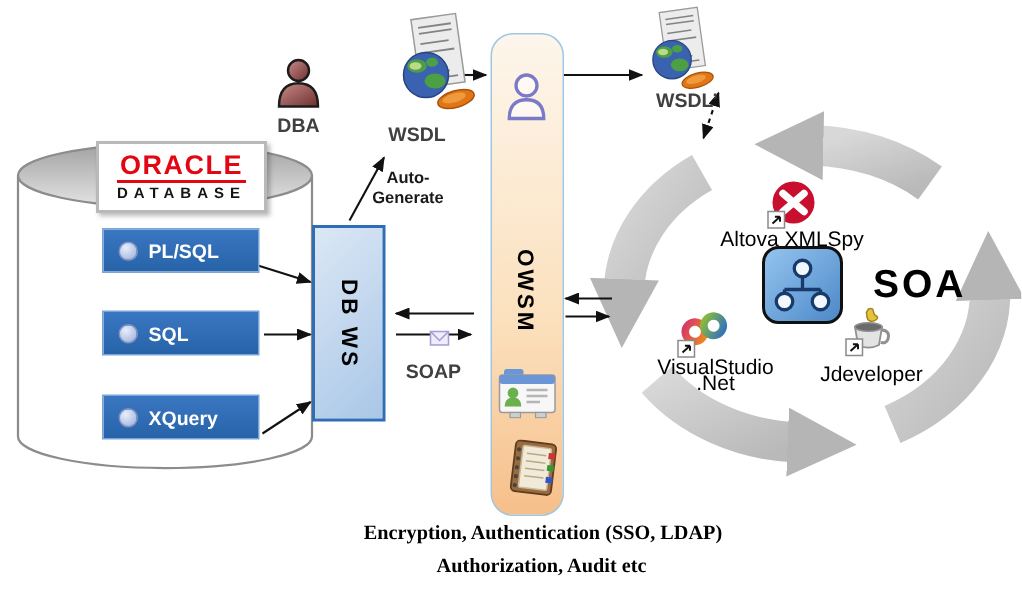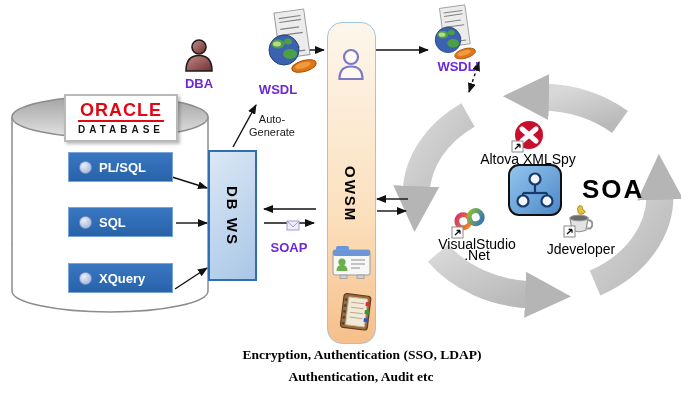--- a/index.html
+++ b/index.html
@@ -3,22 +3,22 @@
 <meta charset="utf-8">
 <style>
   html,body{margin:0;padding:0;background:#fff;}
   #stage{position:relative;width:681px;height:406px;background:#fff;overflow:hidden;
          font-family:"Liberation Sans",sans-serif;color:#111;}
   #bg-svg{position:absolute;left:0;top:0;z-index:0;}
   .abs{position:absolute;}
   .z2{z-index:2;}
   .z3{z-index:3;}
   .ctr{transform:translateX(-50%);white-space:nowrap;}
-  .lbl{font-weight:700;font-size:13px;color:#6d28d9;}
-  .lbl-sm{font-weight:400;font-size:11px;color:#1a1a1a;text-align:center;}
+  .lbl{font-weight:700;font-size:13px;color:#404040;}
+  .lbl-sm{font-weight:700;font-size:11px;color:#1a1a1a;text-align:center;}
   .tool-lbl{font-size:14px;color:#000;}
   
   .oracle-logo{left:64px;top:94px;width:110px;height:44px;background:#fff;
     border:2px solid #b9b9b9;box-shadow:2px 2px 3px rgba(60,60,60,.35);
     display:flex;flex-direction:column;align-items:center;justify-content:center;}
   .oracle-brand{font-weight:700;font-size:18px;letter-spacing:1px;color:#e30613;
     border-bottom:2px solid #e30613;line-height:19px;padding:0 2px;}
   .oracle-product{font-weight:700;font-size:10px;letter-spacing:4px;color:#151515;margin-top:2px;}
   
   .db-layer{left:68px;width:103px;height:28px;background:linear-gradient(#3a77c2,#2763a8);
@@ -316,15 +316,15 @@
       <path d="M10,14 L28,14 L26,26 Q19,29.5 12,26 Z" fill="#e3e3e3" stroke="#909090" stroke-width="1.2"></path>
       <ellipse cx="19" cy="14" rx="9" ry="2.8" fill="#6b6b6b" stroke="#909090" stroke-width="1"></ellipse>
       <path d="M28,16 q5.5,0.5 4,6 q-1.2,3.5 -4.8,2.2" fill="none" stroke="#909090" stroke-width="2"></path>
       <rect x="4" y="22" width="11" height="11" fill="#ffffff" stroke="#8a8a8a" stroke-width="1"></rect>
       <path d="M7,30 L12,25.5 M12,25.5 L8.6,25.5 M12,25.5 L12,28.8" stroke="#111" stroke-width="1.3" fill="none"></path>
     </svg>
   </div>
   <div class="abs z2 tool-lbl ctr" style="left:581px;top:241px">Jdeveloper</div>
 
   <div class="abs z2 footer-line ctr" style="left:362px;top:347px">Encryption, Authentication (SSO, LDAP)</div>
-  <div class="abs z2 footer-line ctr" style="left:361px;top:369px">Authentication, Audit etc</div>
+  <div class="abs z2 footer-line ctr" style="left:361px;top:369px">Authorization, Audit etc</div>
 
 </div>
 
 </body></html>

